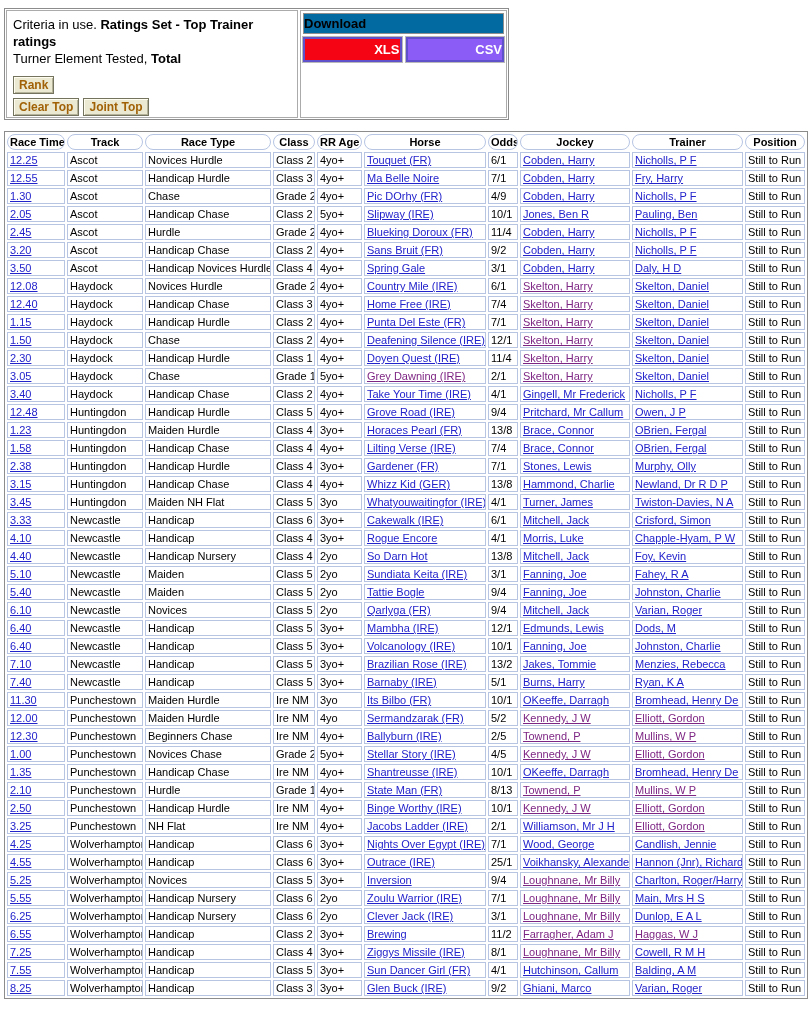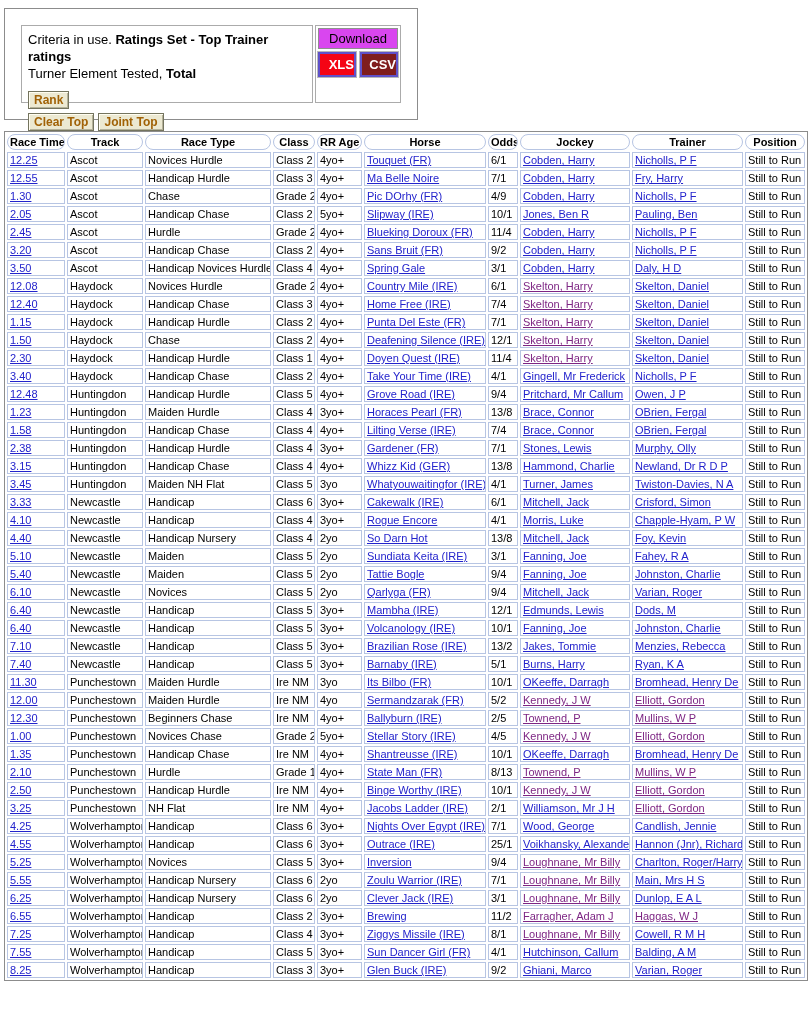--- a/index.html
+++ b/index.html
@@ -1,29 +1,29 @@
 <!DOCTYPE html>
 <html style="--link: #2323cc; --vlink: #7d2583; --cellborder: #b7c5e3;"><head>
 <meta charset="utf-8">
 <style>
   html,body { margin:0; padding:0; background:#ffffff; font-family:"Liberation Sans", sans-serif; color:#000; }
   .page { width:808px; }
 
   
-  .top-section { display:flex; margin:8px 0 0 4px; width:414px; height:112px;
-                 border:1px solid #8c8c8c; background:#fff; padding:16px; box-sizing:border-box; }
+  .top-section { display:flex; margin:8px 0 0 4px; width:505px; height:112px;
+                 border:1px solid #8c8c8c; background:#fff; padding:1px; box-sizing:border-box; }
   .criteria-cell { border:1px solid #ababab; width:292px; box-sizing:border-box;
                    padding:5px 6px; margin-right:2px; font-size:13px; line-height:17px; }
   .btn-row { margin-top:9px; }
   .legacy-btn { font-family:"Liberation Sans", sans-serif; font-size:12px; font-weight:bold; color:#a16207;
                 background:#ece9d2; border:1px solid #74745e; padding:1px 5px; margin-right:4px;
                 box-shadow:inset 1px 1px 0 #fffdf0, inset -1px -1px 0 #b5b29a; cursor:pointer; }
   .download-cell { border:1px solid #ababab; flex:1; box-sizing:border-box; padding:2px; }
-  .download-header { background:#d946ef; border:1px solid #8f8f8f; text-align:center;
-                     font-weight:normal; font-size:13px; padding:2px 0; }
+  .download-header { background:#0369a1; border:1px solid #8f8f8f; 
+                     font-weight:bold; font-size:13px; padding:2px 0; }
   .download-btns { display:flex; gap:4px; margin-top:3px; }
   .dl-btn { flex:1; text-align:right; font-weight:bold; font-size:13px; color:#fff;
             padding:3px 0; border:2px solid #5f51c9; box-shadow:0 0 0 1px #b9b9b9; cursor:pointer; }
 
   
   table.races { border-collapse:separate; border-spacing:2px; table-layout:fixed;
                 width:804px; margin:11px 0 0 4px; border:1px solid #8c8c8c; background:#fff; }
   .races th, .races td { border:1px solid var(--cellborder); font-size:11px; line-height:14px;
                          padding:0 2px; white-space:nowrap; overflow:hidden; background:#fff; }
   .races th { font-weight:bold; text-align:center;border-radius:8px; }
@@ -44,21 +44,21 @@
         <button type="button" class="legacy-btn">Rank</button>
       </div>
       <div class="btn-row" style="margin-top:4px;">
         <button type="button" class="legacy-btn">Clear Top</button><button type="button" class="legacy-btn">Joint Top</button>
       </div>
     </div>
     <div class="download-cell">
       <div class="download-header">Download</div>
       <div class="download-btns">
         <div class="dl-btn" id="xls-btn" style="background: rgb(245, 4, 20);">XLS</div>
-        <div class="dl-btn" id="csv-btn" style="background: #7f1d1d;">CSV</div>
+        <div class="dl-btn" id="csv-btn" style="background: #8b5cf6;">CSV</div>
       </div>
     </div>
   </div>
 
   <table class="races">
     <colgroup>
       <col style="width:58px">
         <col style="width:76px">
         <col style="width:126px">
         <col style="width:42px">
@@ -222,20 +222,32 @@
           <td>Handicap Hurdle</td>
           <td>Class 1</td>
           <td>4yo+</td>
           <td><a class="lnk">Doyen Quest (IRE)</a></td>
           <td>11/4</td>
           <td><a class="lnk visited">Skelton, Harry</a></td>
           <td><a class="lnk">Skelton, Daniel</a></td>
           <td>Still to Run</td>
         </tr>
         <tr>
+          <td><a class="lnk">3.05</a></td>
+          <td>Haydock</td>
+          <td>Chase</td>
+          <td>Grade 1</td>
+          <td>5yo+</td>
+          <td><a class="lnk visited">Grey Dawning (IRE)</a></td>
+          <td>2/1</td>
+          <td><a class="lnk visited">Skelton, Harry</a></td>
+          <td><a class="lnk">Skelton, Daniel</a></td>
+          <td>Still to Run</td>
+        </tr>
+        <tr>
           <td><a class="lnk">3.40</a></td>
           <td>Haydock</td>
           <td>Handicap Chase</td>
           <td>Class 2</td>
           <td>4yo+</td>
           <td><a class="lnk">Take Your Time (IRE)</a></td>
           <td>4/1</td>
           <td><a class="lnk">Gingell, Mr Frederick</a></td>
           <td><a class="lnk">Nicholls, P F</a></td>
           <td>Still to Run</td>

